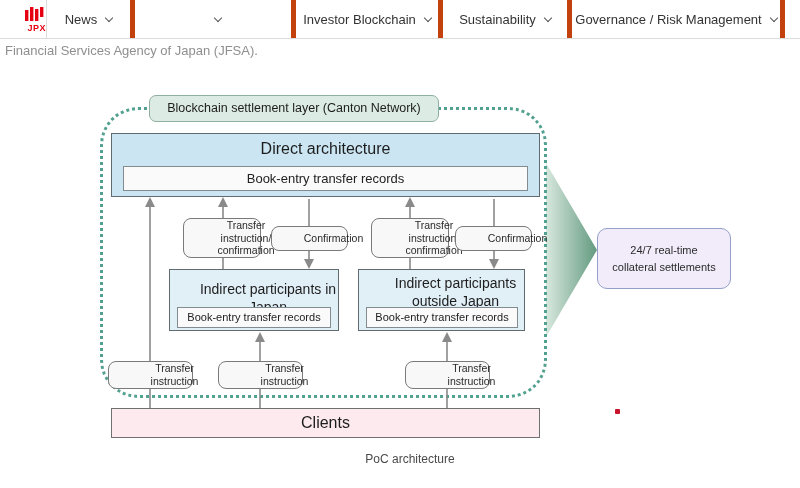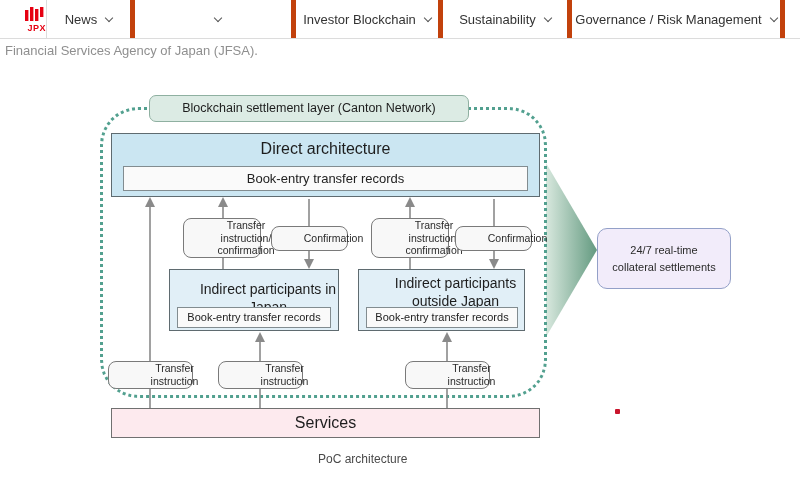--- a/index.html
+++ b/index.html
@@ -24,21 +24,21 @@
   .layer { position:absolute; left:0; top:0; pointer-events:none; }
   .arrow-layer { z-index:0; }
   .connector-layer { z-index:2; }
 
   .dashed-boundary { position:absolute; left:100px; top:107px; width:447px; height:291px;
                      border:3px dotted #52a08f; border-radius:38px; z-index:1; }
 
   .box { position:absolute; z-index:3; }
   .preline { white-space:pre-line; }
 
-  .settlement { left:149px; top:95px; width:320px; height:27px; background:#dcebe4;
+  .settlement { left:149px; top:95px; width:290px; height:27px; background:#dcebe4;
                 border:1.5px solid #8fb0a1; border-radius:7px; font-size:12.5px;
                 text-align:center; line-height:24px; color:#1d1d1d; z-index:4; }
 
   .direct { left:111px; top:133px; width:429px; height:64px; background:#cbe6f2;
             border:1.5px solid #5f6b70; }
   .direct-title { font-size:16px; text-align:center; margin-top:6px; color:#1d1d1d; }
   .records { position:absolute; background:#fafafa; border:1px solid #828c90;
              text-align:center; color:#222; z-index:3; }
   .direct-records { left:123px; top:166px; width:405px; height:25px; font-size:13px; line-height:23px; }
 
@@ -64,21 +64,21 @@
 
   .clients { left:111px; top:408px; width:429px; height:30px; background:#fdeaee;
              border:1.5px solid #707070; font-size:16px; text-align:center;
              line-height:27px; color:#1d1d1d; }
 
   .outcome { left:597px; top:228px; width:134px; height:61px; background:#f2ecfa;
              border:1.3px solid #93a0c8; border-radius:10px; display:flex;
              align-items:center; justify-content:center; text-align:center;
              font-size:11px; line-height:1.5; color:#2a2a2a; }
 
-  .caption { position:absolute; left:318px; top:452px; width:184px; 
+  .caption { position:absolute; left:318px; top:452px; width:184px; text-align:center;
              font-size:12px; color:#4a4a4a; }
 
   .red-dot { position:absolute; left:615px; top:409px; width:5px; height:5px;
              background:#c9152c; border-radius:1px; }
 </style>
 </head>
 <body>
 
 <div class="page">
 
@@ -180,21 +180,21 @@
   </div>
   <div class="records outside-records">Book-entry transfer records</div>
 
   <div class="box flowbox tiA preline">Transfer
 instruction</div>
   <div class="box flowbox tiB preline">Transfer
 instruction</div>
   <div class="box flowbox tiC preline">Transfer
 instruction</div>
 
-  <div class="box clients">Services</div>
+  <div class="box clients">Clients</div>
 
   <div class="box outcome preline">24/7 real-time
 collateral settlements</div>
 
   <div class="caption">PoC architecture</div>
 
   <div class="red-dot"></div>
 
 </div>
 

